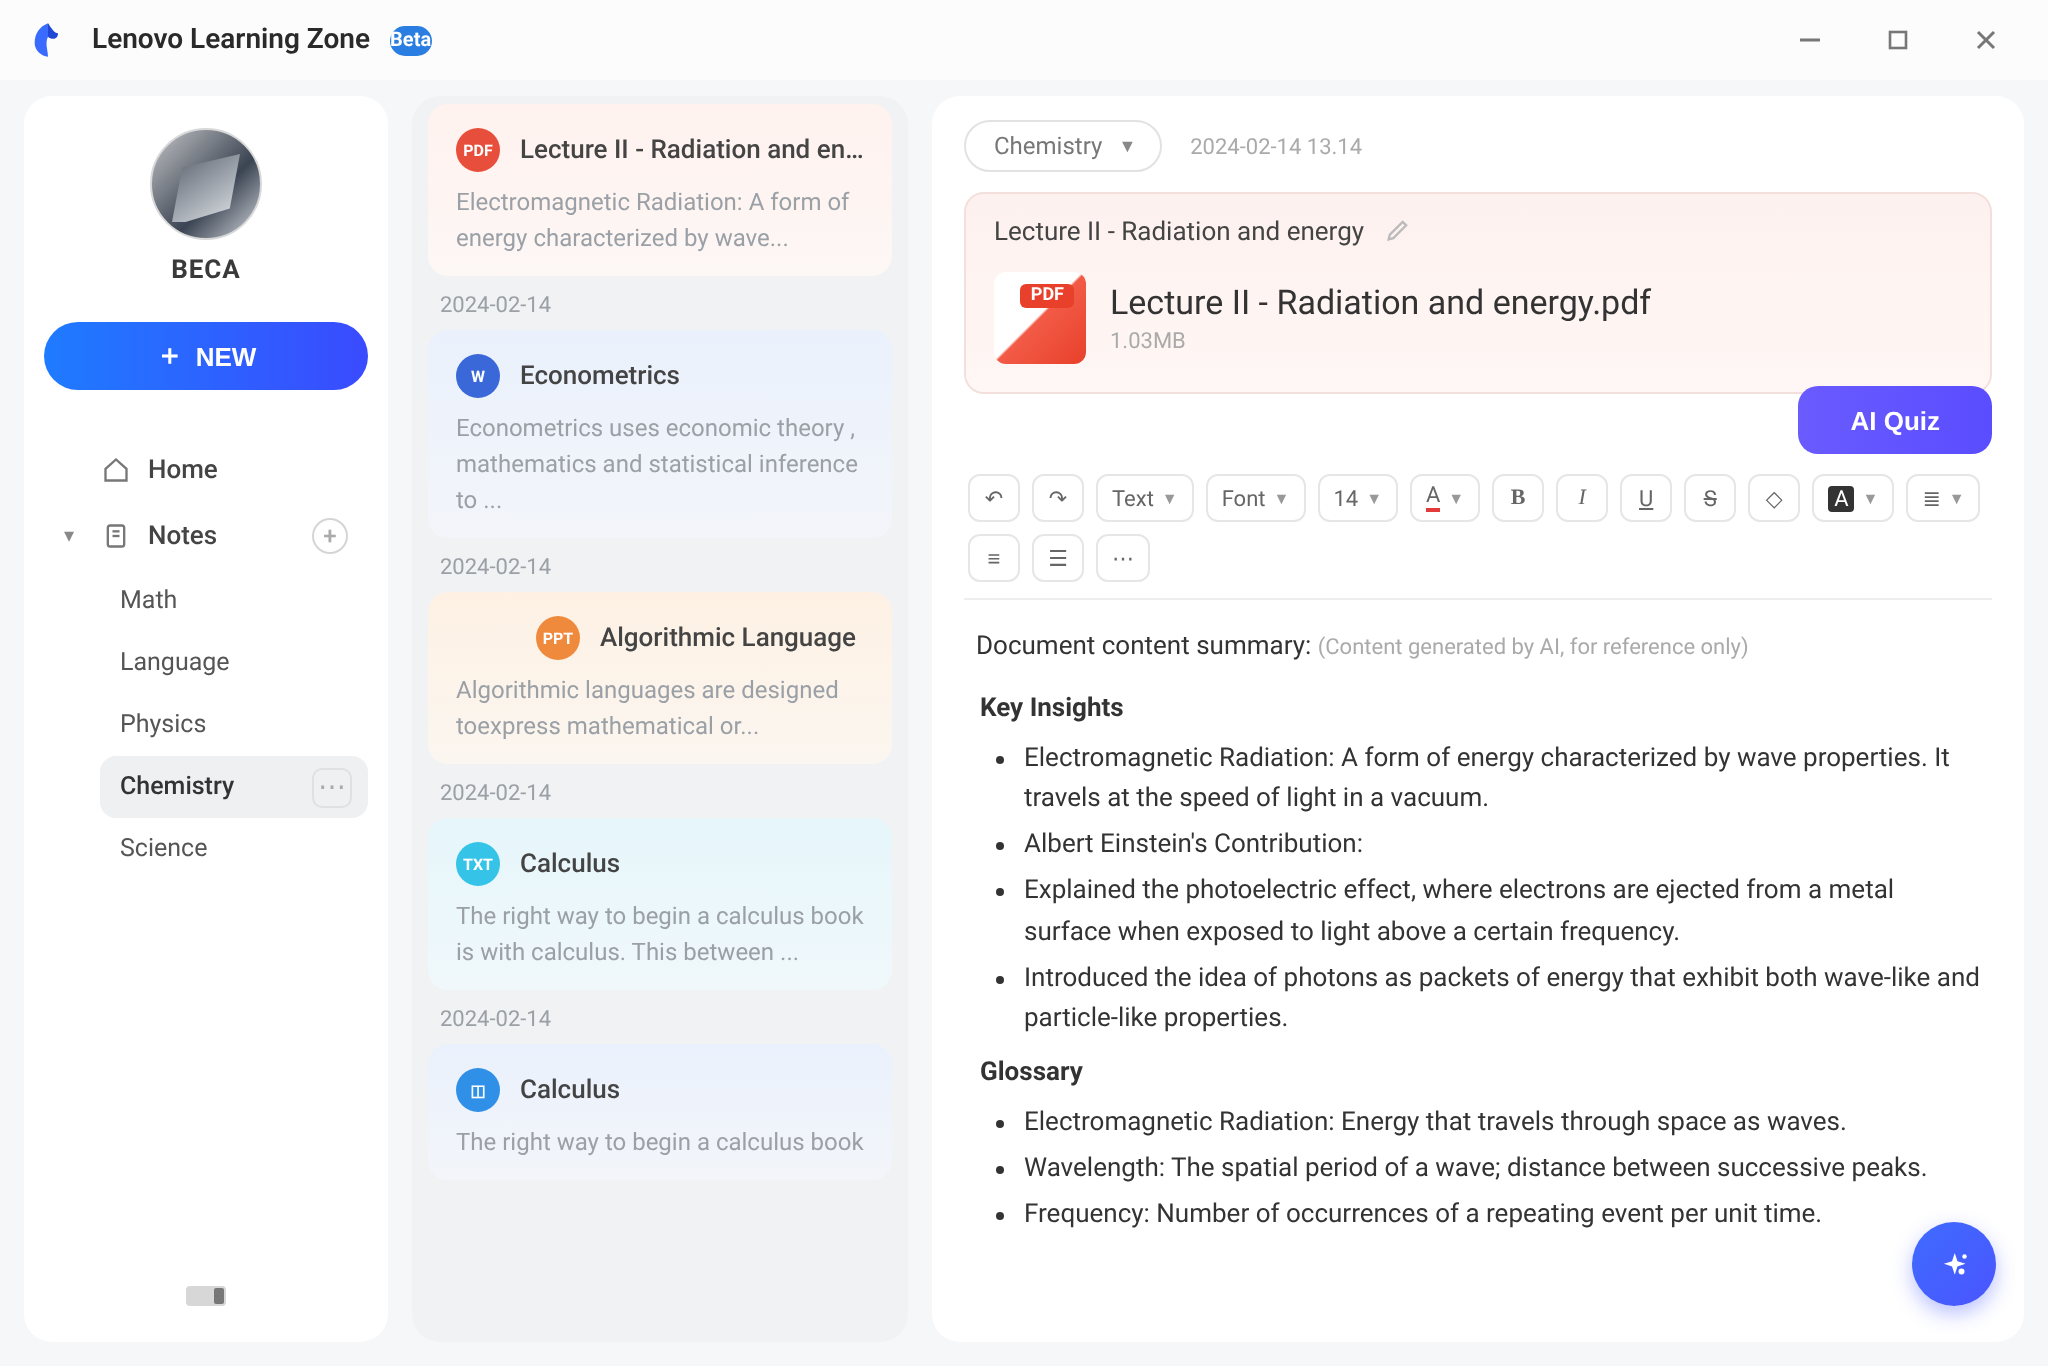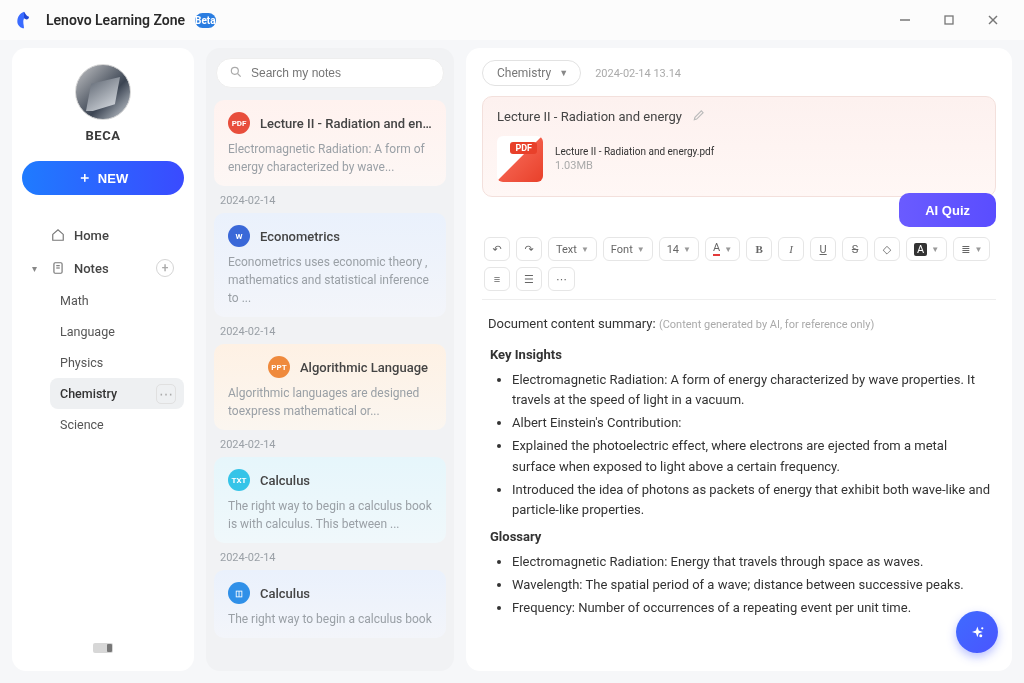--- a/index.html
+++ b/index.html
@@ -74,21 +74,21 @@
   .ts { font-size: 11px; color: #aaa; }
 
   .file-banner { background: linear-gradient(180deg,#fdf1ef,#fff7f5); border: 1px solid #f3e0dc; border-radius: 10px; padding: 10px 16px 14px 14px; }
   .fb-title-row { display: flex; align-items: center; gap: 10px; margin-bottom: 10px; }
   .fb-title { font-size: 13px; color: #444; }
   .edit-ic { color: #bbb; cursor: pointer; }
   .fb-file-row { display: flex; align-items: center; gap: 12px; }
   .fb-thumb { width: 46px; height: 46px; border-radius: 6px; background: linear-gradient(135deg,#fff 0%,#fff 48%, #f25b47 50%, #e8402a 100%); position: relative; flex-shrink: 0; }
   .fb-thumb .pdf-tag { position: absolute; top: 6px; right: 6px; background: #e8402a; color: #fff; font-size: 9px; font-weight: 700; padding: 1px 5px; border-radius: 3px; }
   .fb-info { display: flex; flex-direction: column; }
-  .fb-fname { font-size: 10px; color: #333; }
+  .fb-fname { font-size: 17px; color: #333; }
   .fb-size { font-size: 11px; color: #aaa; margin-top: 2px; }
 
   .action-row { display: flex; justify-content: flex-end; gap: 10px; margin-top: -4px; position: relative; z-index: 2; }
   .act-btn { height: 34px; padding: 0 26px; border: none; border-radius: 10px; color: #fff; font-size: 13px; font-weight: 600; cursor: pointer; }
   .act-notes { background: linear-gradient(90deg,#2fa8ff,#3c8eff); }
   .act-quiz  { background: linear-gradient(90deg,#6a5bff,#5a4dff); }
 
   .toolbar { display: flex; align-items: center; gap: 6px; border-bottom: 1px solid #eee; padding: 10px 2px 8px 2px; flex-wrap: wrap; }
   .tb-btn { height: 24px; min-width: 26px; padding: 0 7px; border: 1px solid #e6e6e6; border-radius: 6px; background: #fff; color: #666; font-size: 11px; display: flex; align-items: center; justify-content: center; gap: 4px; cursor: pointer; }
   .tb-btn .dd { font-size: 8px; color: #999; }
@@ -193,29 +193,20 @@
             </li>
       </ul>
     </div>
 
     <div class="sidebar-footer">
       <span class="sf-icon"></span>
     </div>
   </div>
 
   <div class="noteslist">
-    <div class="search-wrap">
-      <div class="search">
-        <span class="sicon"><svg width="14" height="14" viewBox="0 0 24 24" fill="none" stroke="#aaa" stroke-width="2">
-                <circle cx="10" cy="10" r="6"></circle>
-                <line x1="15" y1="15" x2="20" y2="20"></line>
-              </svg></span>
-        <input placeholder="Search my notes" style="">
-      </div>
-    </div>
     <div class="note-cards">
       <div class="note-card sel">
         <div class="nc-head">
           <span class="nc-badge b-pdf">PDF</span>
           <span class="nc-title">Lecture II - Radiation and ene...</span>
         </div>
         <div class="nc-excerpt">Electromagnetic Radiation: A form of energy characterized by wave...</div>
       </div>
       <div class="nc-date">2024-02-14</div>
 

